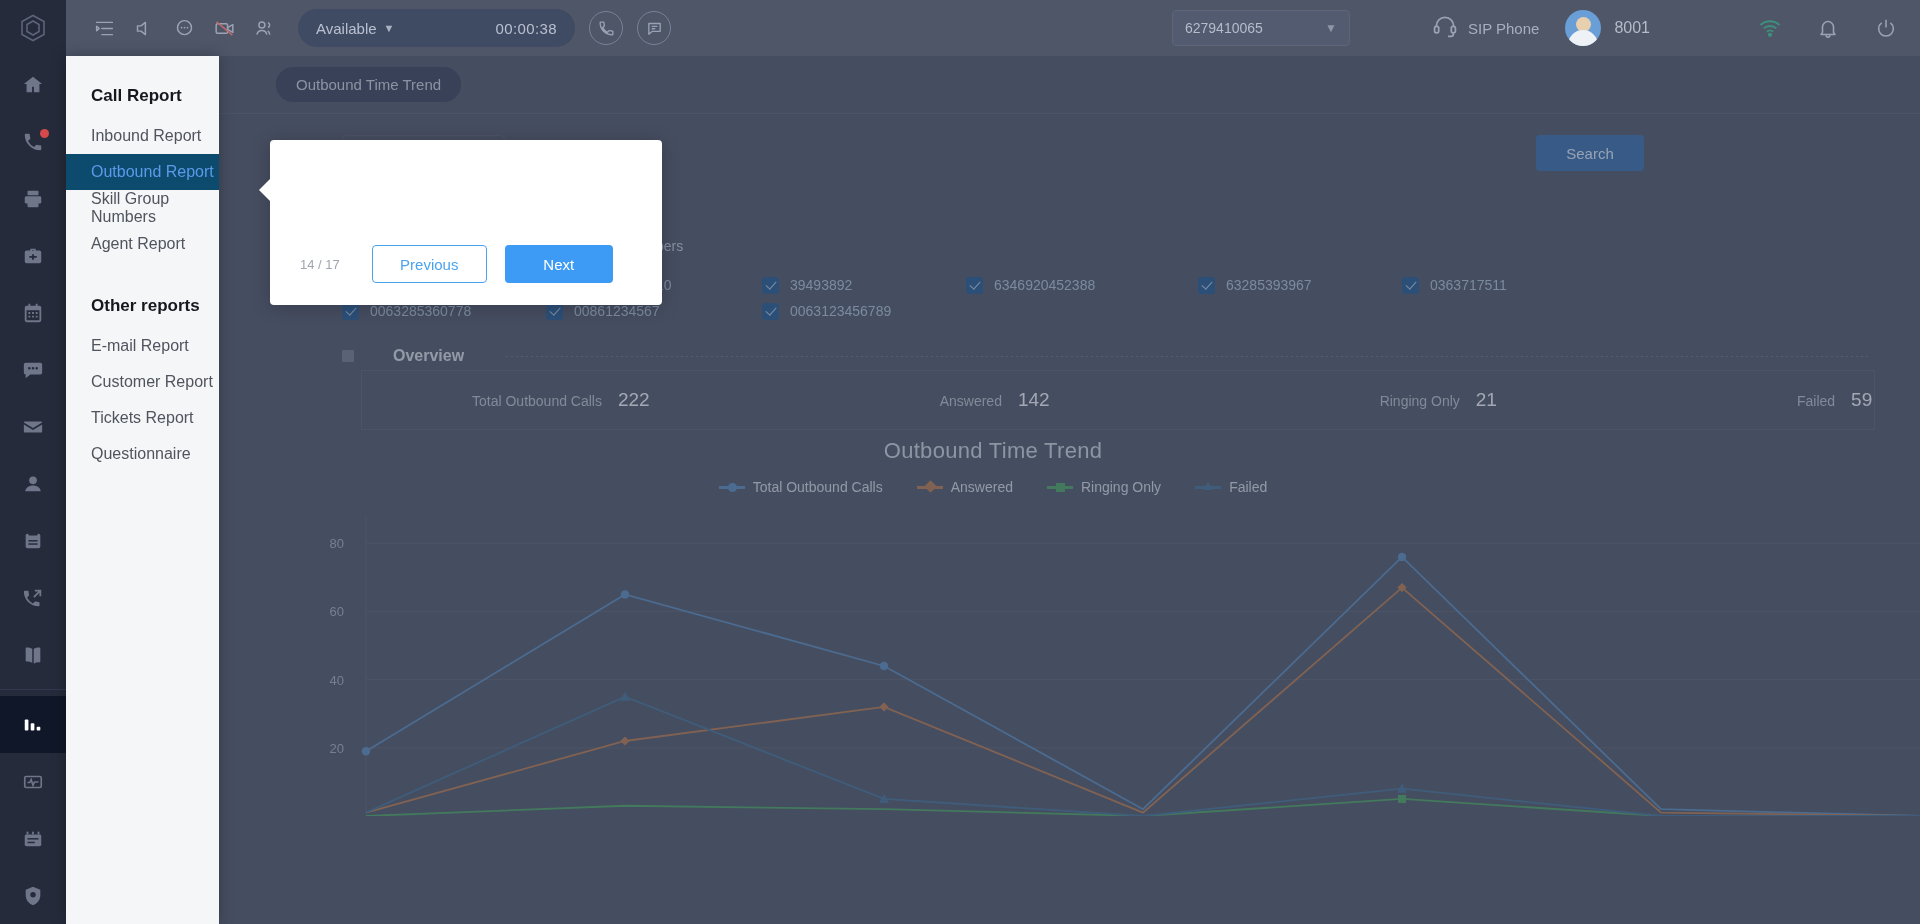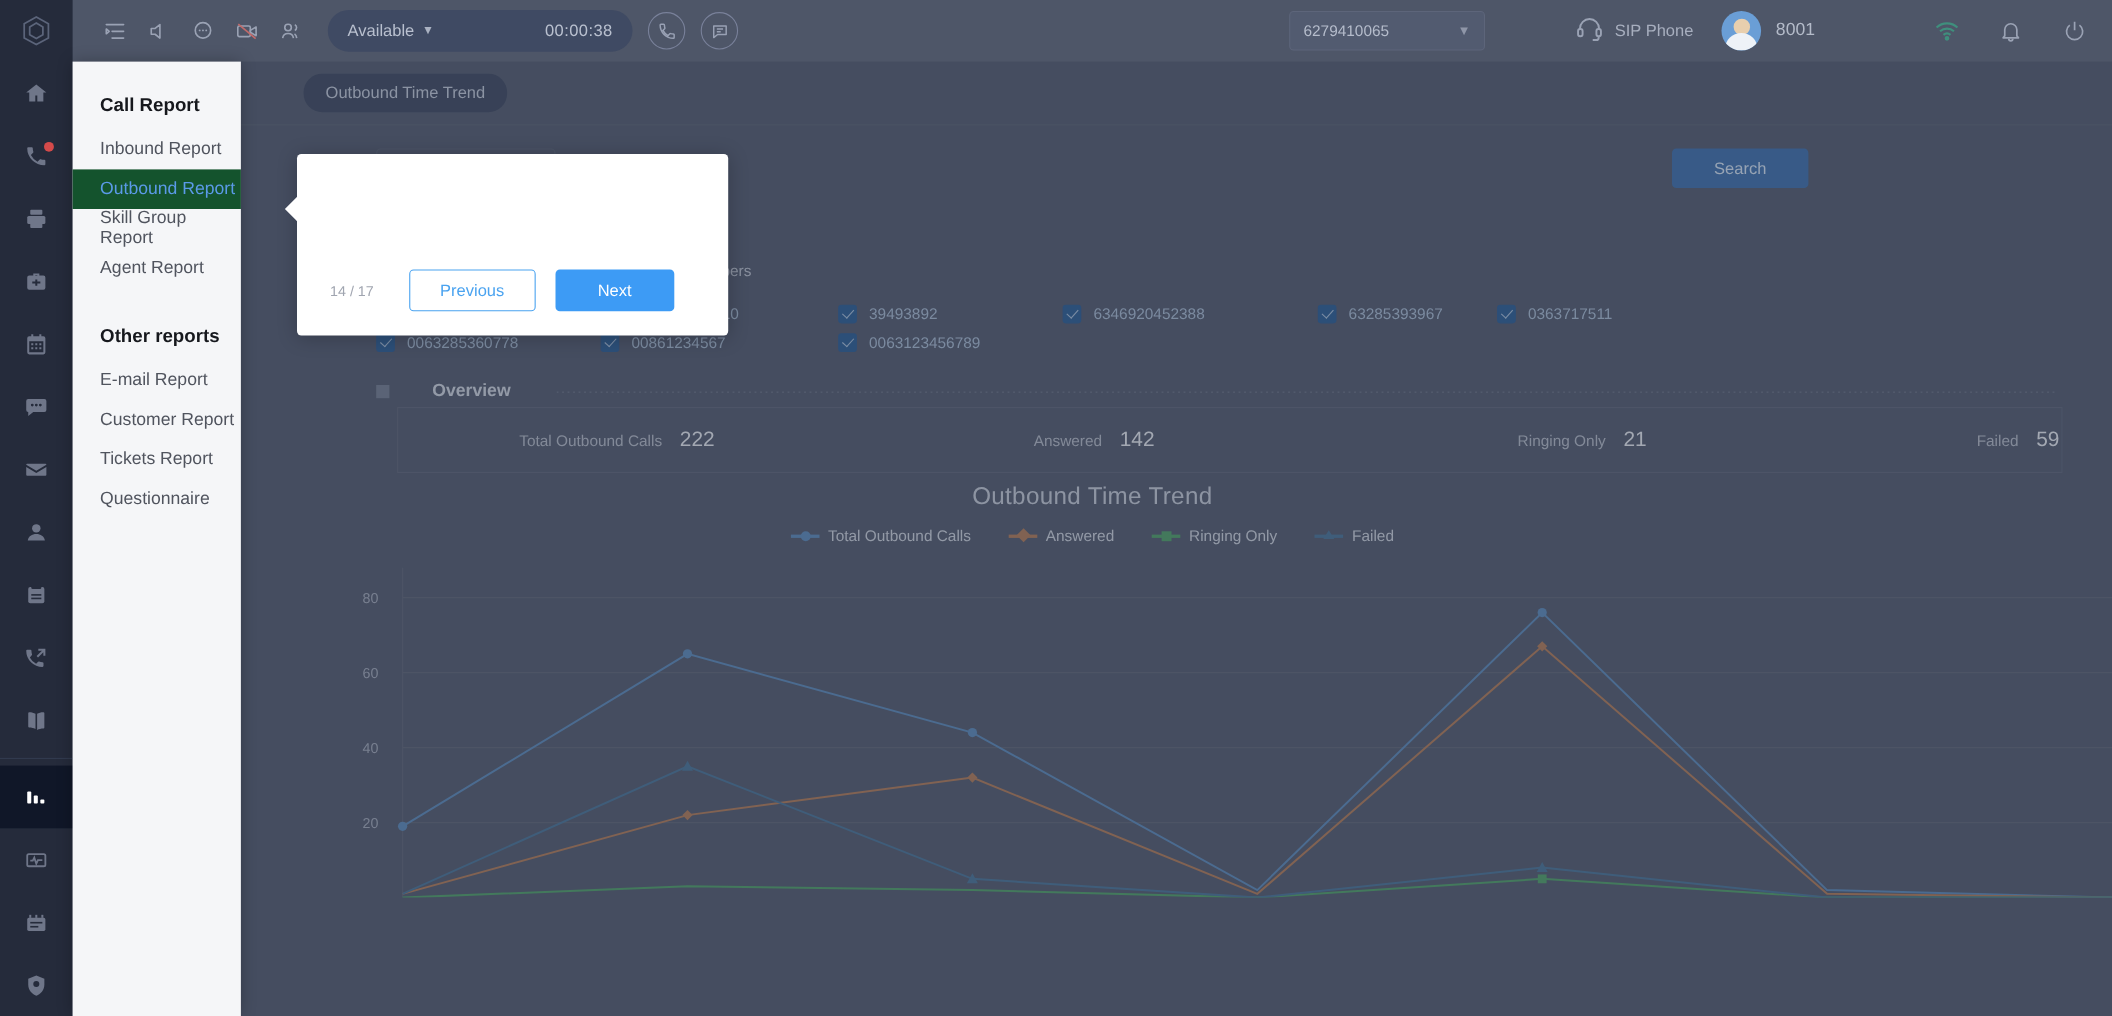--- a/index.html
+++ b/index.html
@@ -92,21 +92,21 @@
     height:36px;border:1px solid #5d657a;border-radius:4px;
     display:flex;align-items:center;padding:0 11px;color:#b5bccb;font-size:14px;
     background:transparent;
   }
   .field .fi{ margin-right:9px; color:#969db0; display:flex; }
   .field.w-year{ width:163px; }
   .field.w-time{ width:163px; }
   .link-btn{ margin-left:22px; color:#7fb2e8; font-size:14px; display:flex;align-items:center;}
   .link-btn .cv{ margin-left:6px; font-size:11px; }
   .search-btn{
-    margin-left:auto; width:124px;height:36px;border-radius:4px;
+    margin-left:auto; width:108px;height:36px;border-radius:4px;
     background:#3f6ea8; color:#c7d6e8; font-size:15px;
     display:flex;align-items:center;justify-content:center;
   }
   .row2{ display:flex; align-items:center; padding-left:276px; height:52px;}
   .cbx{
     width:17px;height:17px;border-radius:3px;border:1px solid #6a7punch;
     border:1px solid #6a7287; display:inline-block; position:relative;
   }
   .cbx.checked{ background:#2f5d93; border-color:#2f5d93; }
   .cbx.checked:after{
@@ -158,21 +158,21 @@
   }
   #flyout .grp{
     font-size:17px; font-weight:bold; color:#16181d;
     padding:0 0 0 25px; height:44px; display:flex; align-items:center;
   }
   #flyout .grp.first{ margin-top:18px; }
   #flyout .mi{
     height:36px; display:flex; align-items:center; padding-left:25px;
     font-size:16px; color:#50545e;
   }
-  #flyout .mi.active{ background:#14532d; color:#5b9ae8; }
+  #flyout .mi.active{ background:#0c4a6e; color:#5b9ae8; }
   #flyout .gap{ height:22px; }
 
   
   #tip{
     position:absolute; left:270px; top:140px; width:392px; height:165px;
     background:#fff; border-radius:4px; z-index:70;
     box-shadow:0 2px 18px rgba(0,0,0,.22);
   }
   #tip .arrow{
     position:absolute; left:-11px; top:38px; width:0;height:0;
@@ -463,21 +463,21 @@
       <span>05050501410</span>
     </span>
     <span class="num-item" style="width:204px">
       <span class="cbx checked"></span>
       <span>39493892</span>
     </span>
     <span class="num-item" style="width:232px">
       <span class="cbx checked"></span>
       <span>6346920452388</span>
     </span>
-    <span class="num-item" style="width:163px">
+    <span class="num-item" style="width:204px">
       <span class="cbx checked"></span>
       <span>63285393967</span>
     </span>
     <span class="num-item" style="width:204px">
       <span class="cbx checked"></span>
       <span>0363717511</span>
     </span>
     <span class="num-item" style="width:204px">
       <span class="cbx checked"></span>
       <span>0063285360778</span>
@@ -575,21 +575,21 @@
       </svg>
   </div>
 </div>
 
 <div id="dim"></div>
 
 <div id="flyout">
   <div class="grp first">Call Report</div>
   <div class="mi">Inbound Report</div>
   <div class="mi active">Outbound Report</div>
-  <div class="mi">Skill Group Report</div>
+  <div class="mi">Skill Group Numbers</div>
   <div class="mi">Agent Report</div>
   <div class="gap"></div>
   <div class="grp">Other reports</div>
   <div class="mi">E-mail Report</div>
   <div class="mi">Customer Report</div>
   <div class="mi">Tickets Report</div>
   <div class="mi">Questionnaire</div>
 </div>
 
 <div id="tip">

